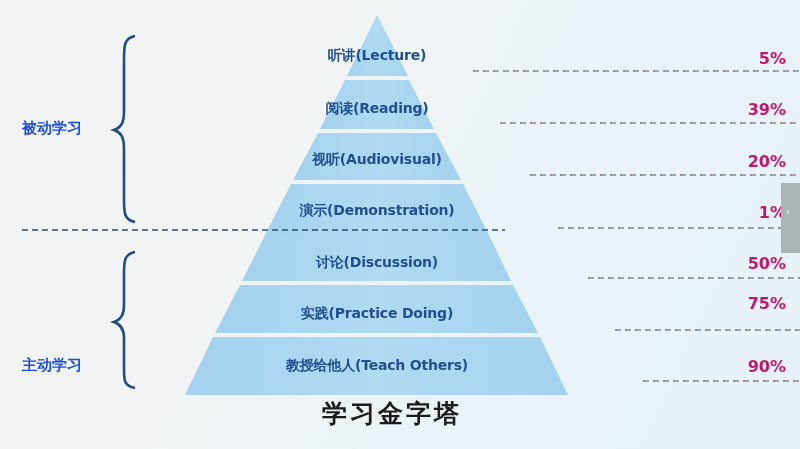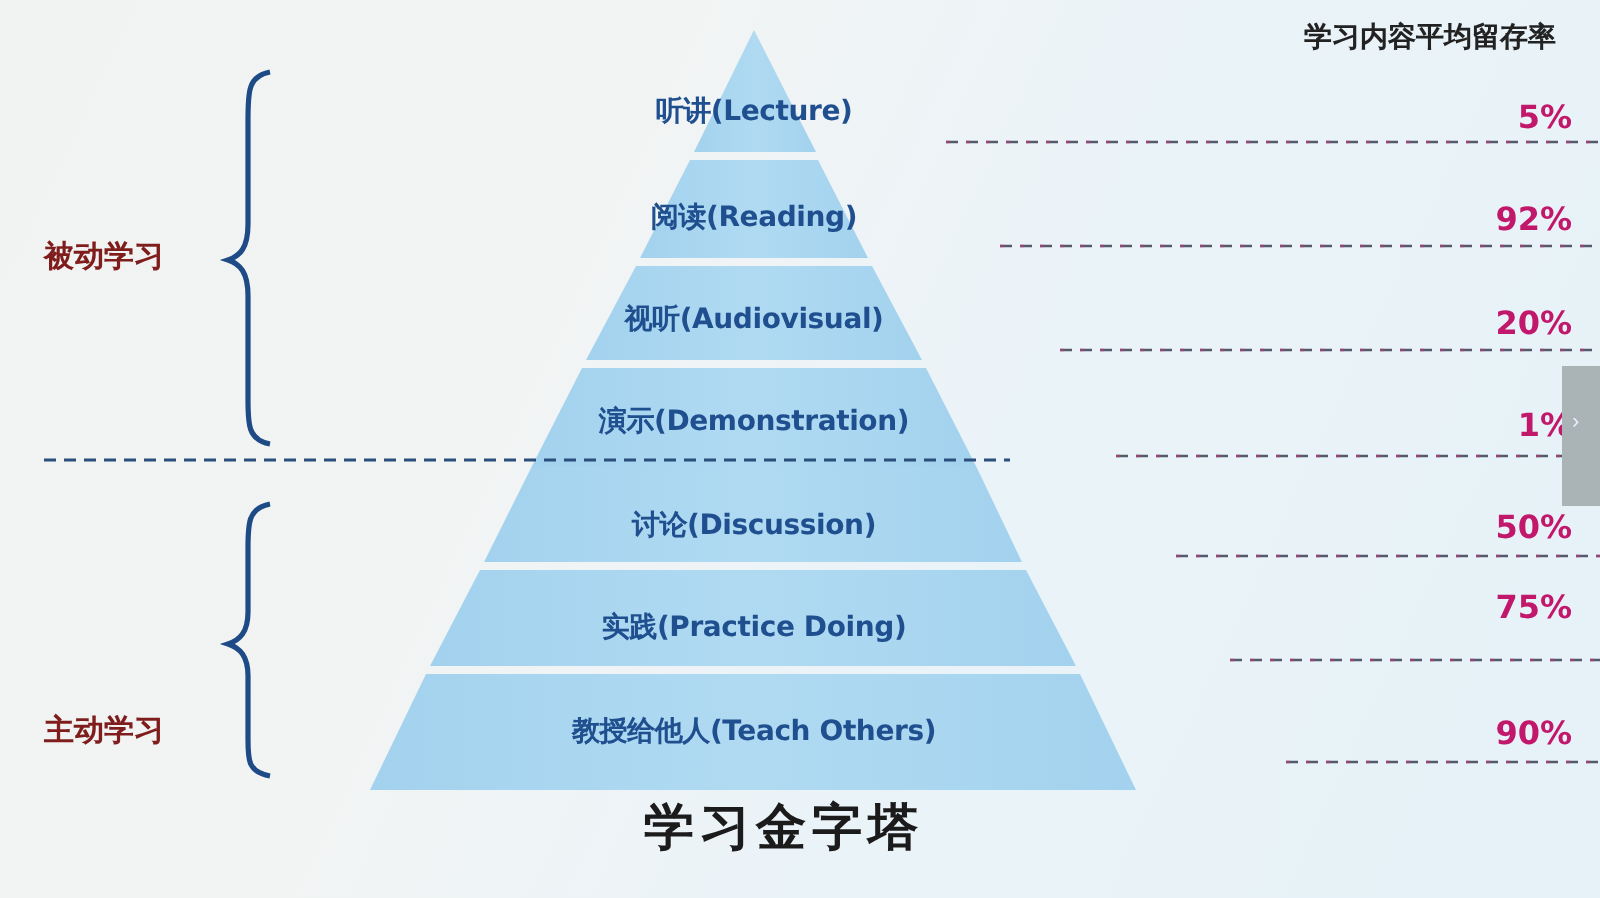--- a/index.html
+++ b/index.html
@@ -9,21 +9,21 @@
     font-family: "Liberation Sans", "DejaVu Sans", sans-serif;
   }
   #stage { position:absolute; left:0; top:0; width:800px; height:449px; }
   .band-label {
     position:absolute; left:0; width:800px; text-align:center;
     color:#1f4f8f; font-weight:bold; font-size:14px;
     font-family: "DejaVu Sans", "Liberation Sans", sans-serif;
     letter-spacing:-0.2px;
   }
   .group-label {
-    position:absolute; color:#7f1d1d; font-weight:bold; font-size:15px;
+    position:absolute; color:#1d4ed8; font-weight:bold; font-size:15px;
     font-family: "DejaVu Sans", sans-serif;
   }
   .pct {
     position:absolute; right:14px; color:#c2186b; font-weight:bold; font-size:16px;
     font-family: "DejaVu Sans", sans-serif; text-align:right;
   }
   .header-title {
     position:absolute; right:22px; top:10px; color:#222; font-weight:bold; font-size:14px;
     font-family: "DejaVu Sans", sans-serif;
   }
@@ -75,35 +75,34 @@
 
     <line x1="473" y1="71" x2="800" y2="71" stroke="#b0407a" stroke-width="1.2" stroke-dasharray="2,8" opacity="0.7"></line>
     <line x1="500" y1="123" x2="800" y2="123" stroke="#b0407a" stroke-width="1.2" stroke-dasharray="2,8" opacity="0.7"></line>
     <line x1="530" y1="175" x2="800" y2="175" stroke="#b0407a" stroke-width="1.2" stroke-dasharray="2,8" opacity="0.7"></line>
     <line x1="558" y1="228" x2="800" y2="228" stroke="#b0407a" stroke-width="1.2" stroke-dasharray="2,8" opacity="0.7"></line>
     <line x1="588" y1="278" x2="800" y2="278" stroke="#b0407a" stroke-width="1.2" stroke-dasharray="2,8" opacity="0.7"></line>
     <line x1="615" y1="330" x2="800" y2="330" stroke="#b0407a" stroke-width="1.2" stroke-dasharray="2,8" opacity="0.7"></line>
     <line x1="643" y1="381" x2="800" y2="381" stroke="#b0407a" stroke-width="1.2" stroke-dasharray="2,8" opacity="0.7"></line>
   </svg>
 
-  <div class="header-title">学习内容平均留存率</div>
 
   <div class="group-label" style="left:22px;top:119px;">被动学习</div>
   <div class="group-label" style="left:22px;top:312px;margin-top:44px;">主动学习</div>
 
   <div class="band-label" style="top:47px;left:-23px;">听讲(Lecture)</div>
   <div class="band-label" style="top:100px;left:-23px;">阅读(Reading)</div>
   <div class="band-label" style="top:151px;left:-23px;">视听(Audiovisual)</div>
   <div class="band-label" style="top:202px;left:-23px;">演示(Demonstration)</div>
   <div class="band-label" style="top:254px;left:-23px;">讨论(Discussion)</div>
   <div class="band-label" style="top:305px;left:-23px;">实践(Practice Doing)</div>
   <div class="band-label" style="top:357px;left:-23px;">教授给他人(Teach Others)</div>
 
   <div class="pct" style="top:49px;">5%</div>
-  <div class="pct" style="top:100px;">92%</div>
+  <div class="pct" style="top:100px;">39%</div>
   <div class="pct" style="top:152px;margin-left:12px;">20%</div>
   <div class="pct" style="top:203px;">1%</div>
   <div class="pct" style="top:254px;text-align:right;">50%</div>
   <div class="pct" style="top:294px;">75%</div>
   <div class="pct" style="top:357px;">90%</div>
 
   <div class="main-title" style="left:-8px;">学习金字塔</div>
 
   <div class="scroll-tab">
       <span style="top:22px;">›</span>

